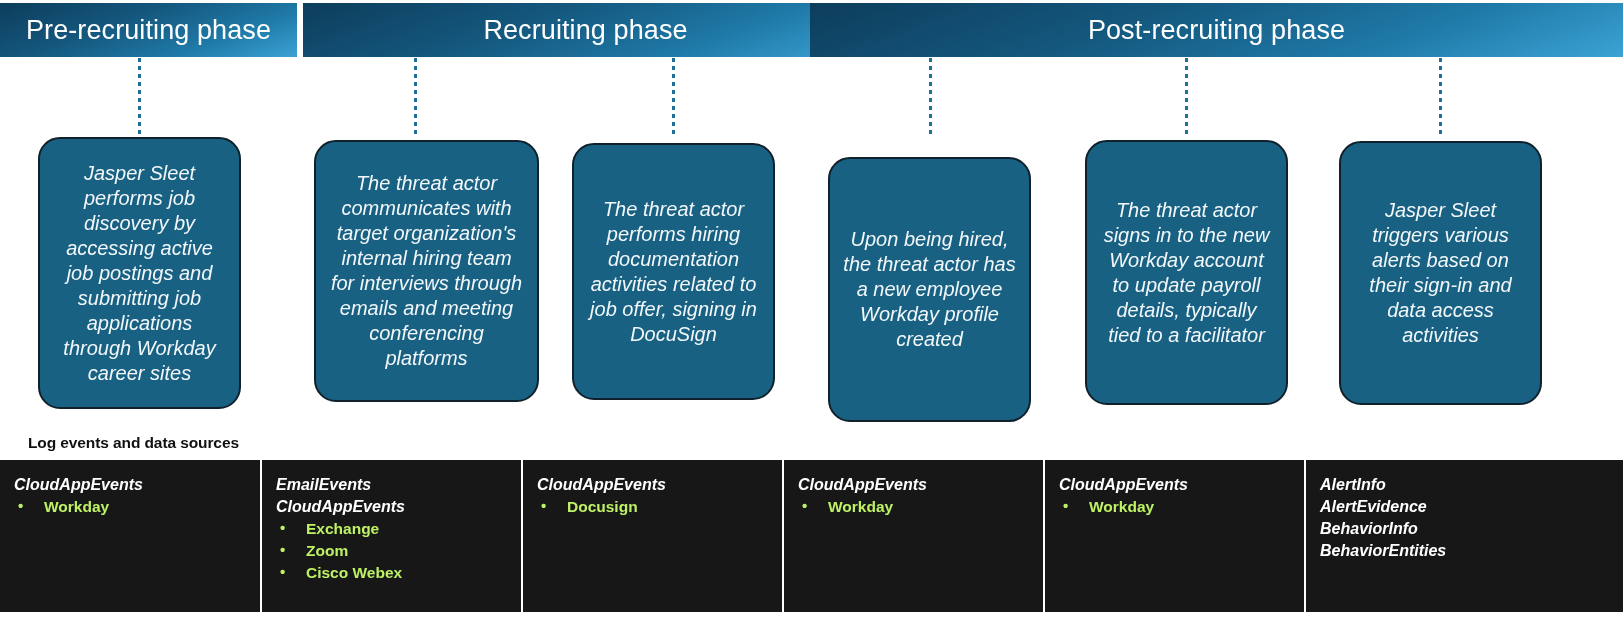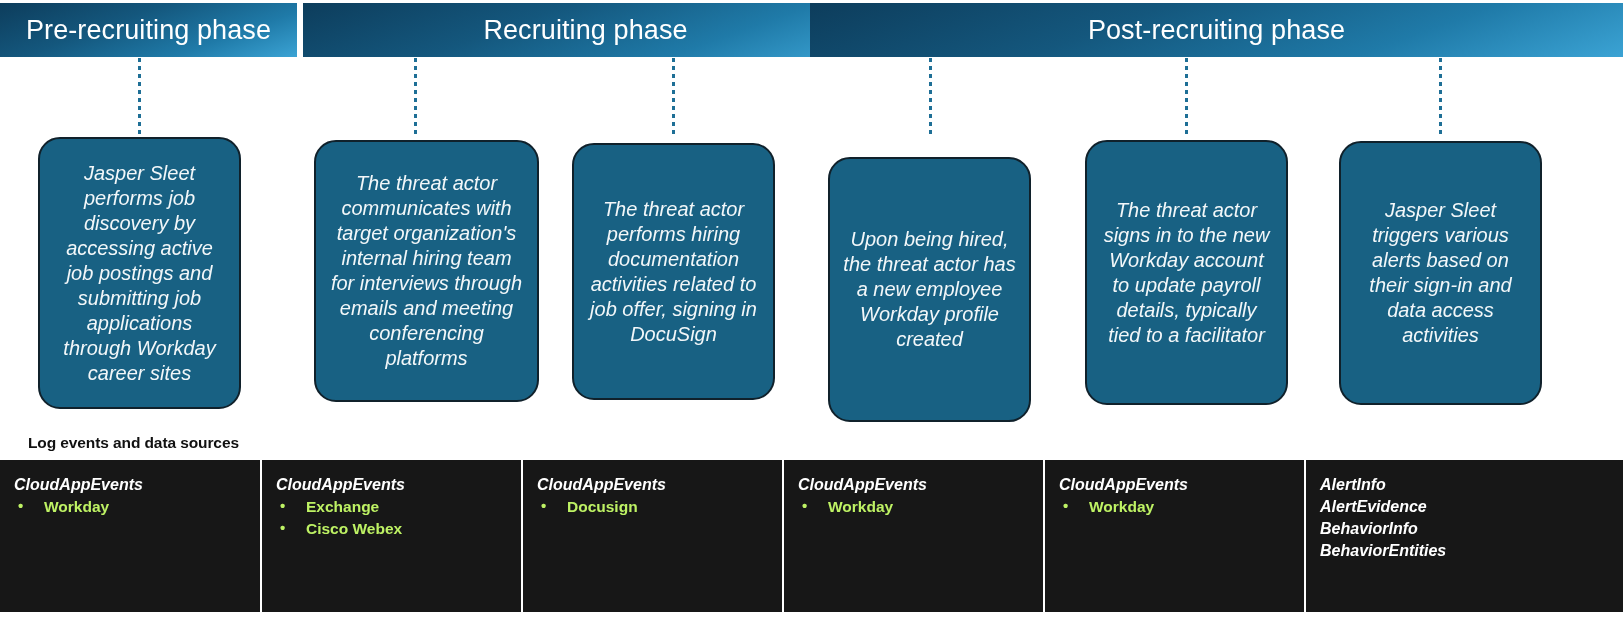--- a/index.html
+++ b/index.html
@@ -176,23 +176,25 @@
 <div id="sources-table">
 
   <div class="source-cell" style="width:262px;">
     <div class="source-table">CloudAppEvents</div>
     <ul class="source-list">
       <li>Workday</li>
     </ul>
   </div>
 
   <div class="source-cell" style="width:261px;">
+    <div class="source-table">EmailEvents</div>
     <div class="source-table">CloudAppEvents</div>
     <ul class="source-list">
       <li>Exchange</li>
+      <li>Zoom</li>
       <li>Cisco Webex</li>
     </ul>
   </div>
 
   <div class="source-cell" style="width:261px;">
     <div class="source-table">CloudAppEvents</div>
     <ul class="source-list">
       <li>Docusign</li>
     </ul>
   </div>

